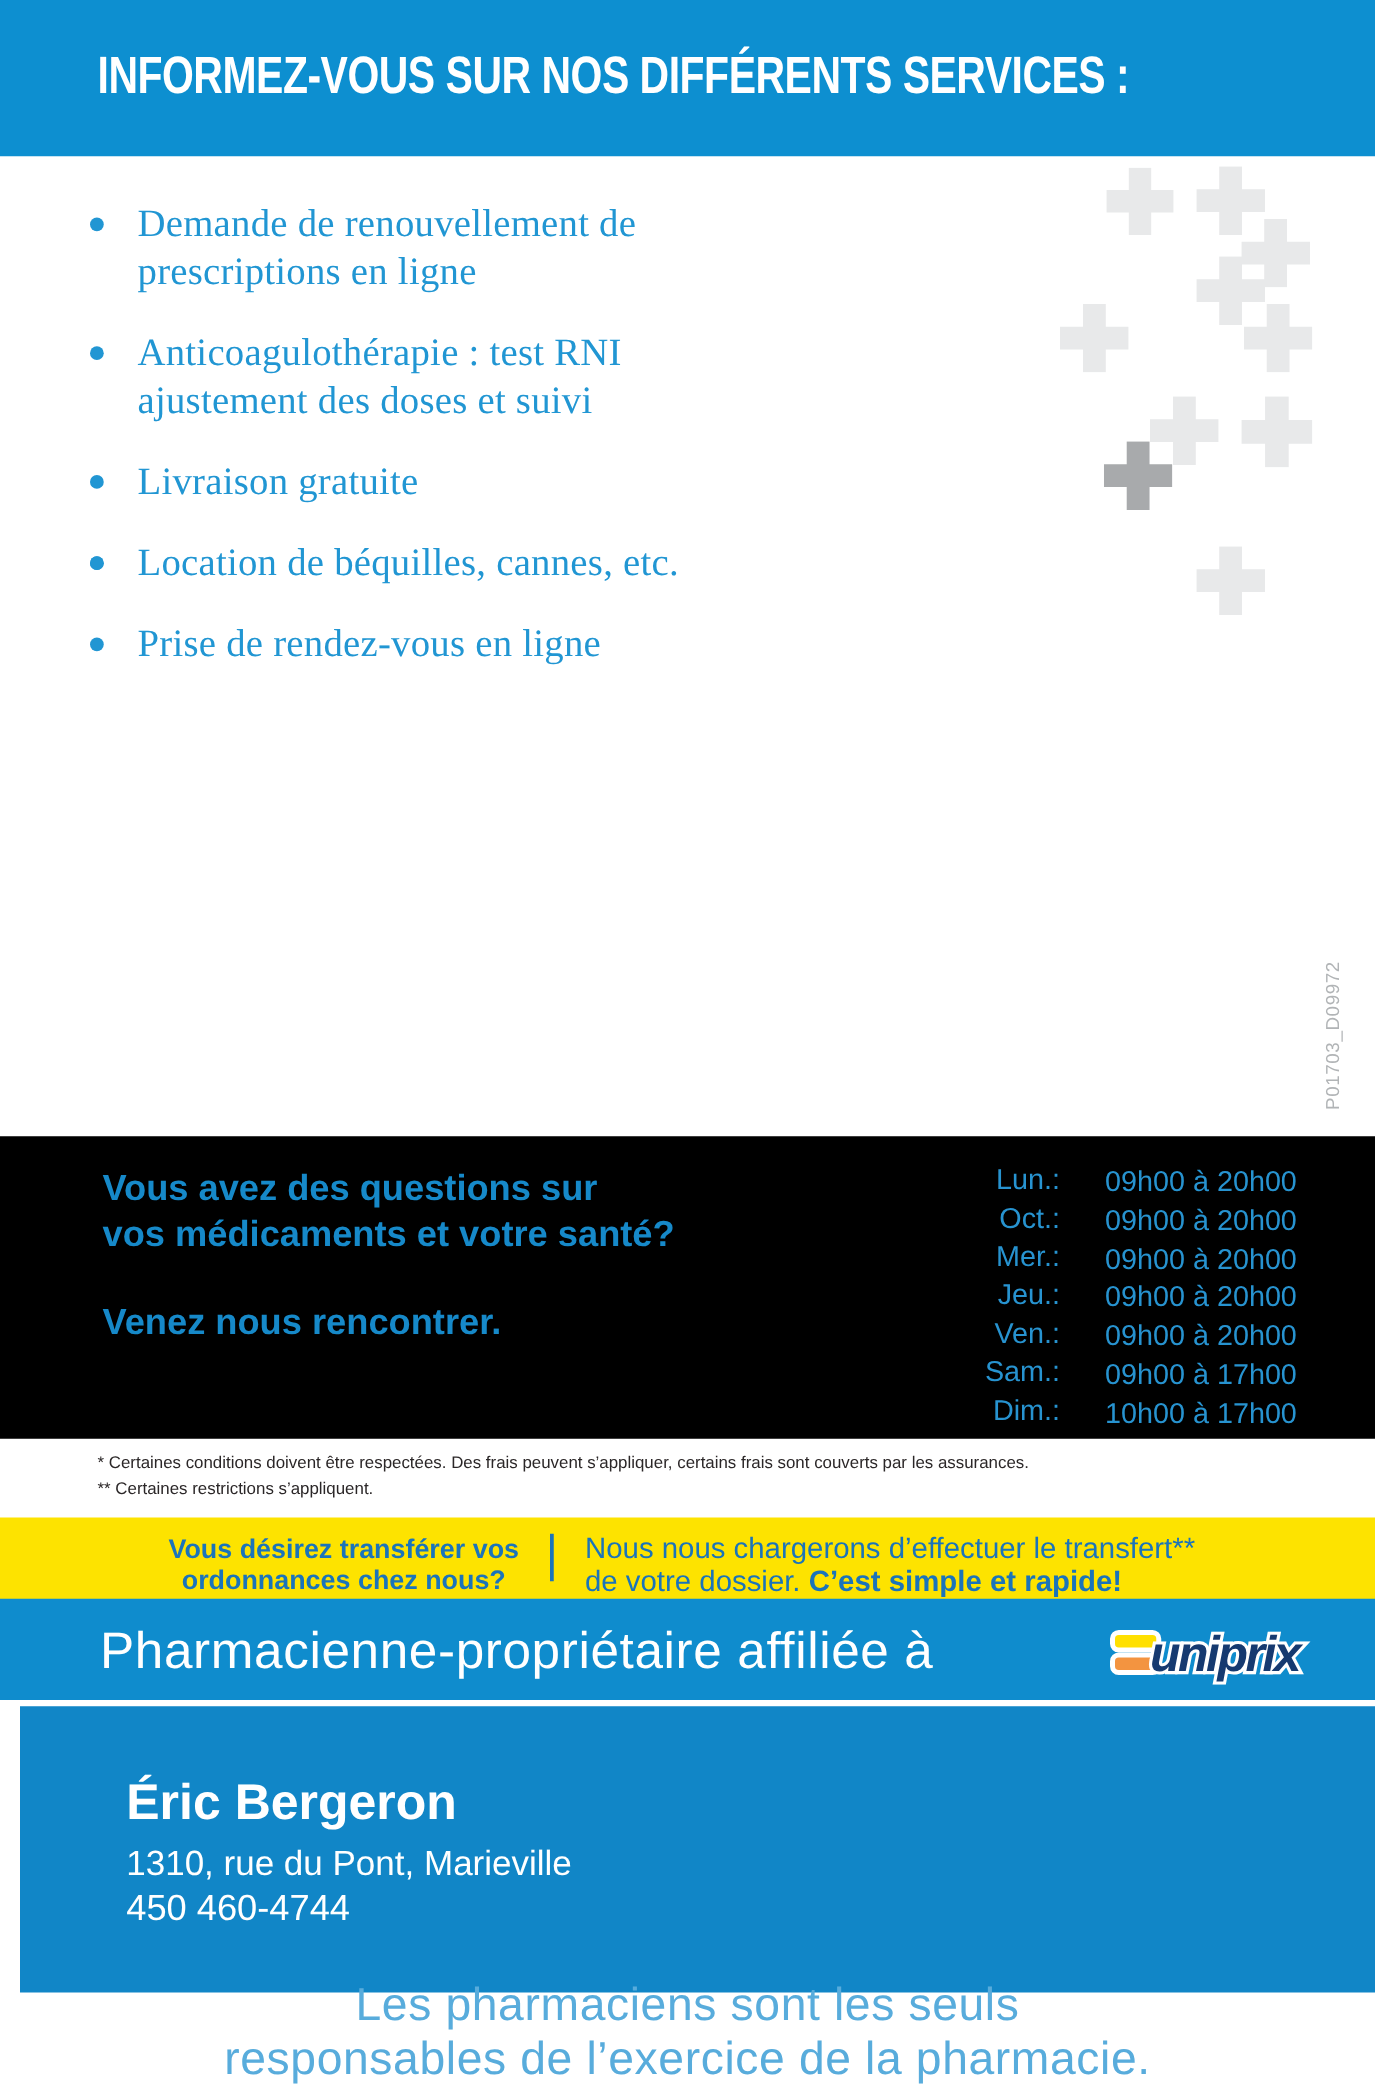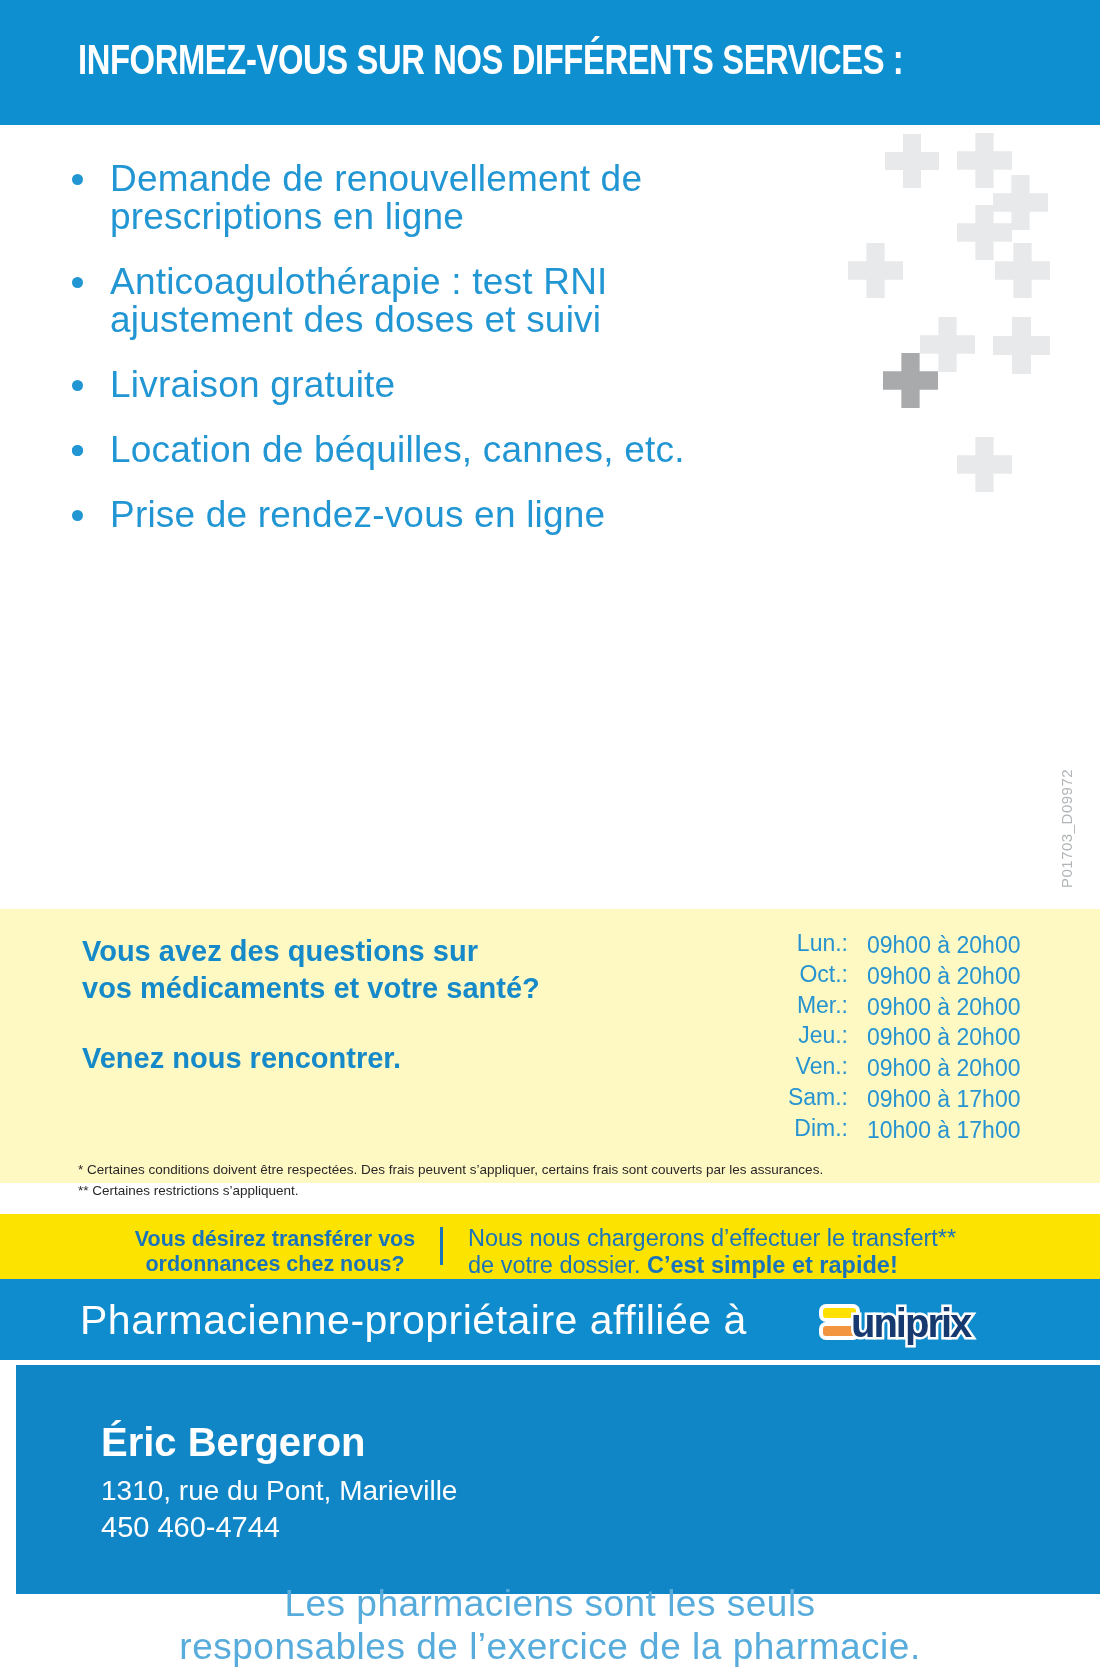--- a/index.html
+++ b/index.html
@@ -24,22 +24,23 @@
   
   .services{
     position:absolute;left:62px;top:160px;width:640px;
     list-style:none;margin:0;padding:0;
   }
   .services li{
     position:relative;
     padding-left:48px;
     margin-bottom:27px;
     color:#2196d3;
-    font-size:37px;line-height:38px;letter-spacing:0.2px;
-    white-space:pre-line;
+    font-size:31px;line-height:38px;letter-spacing:0.2px;
+    white-space:pre-line;
+    font-family:Liberation Serif, serif;
   }
   .bullet-dot{
     position:absolute;left:10px;top:14px;
     width:11px;height:11px;border-radius:50%;
     background:#2196d3;
   }
   
   .cross{
     position:absolute;
     clip-path:polygon(33.4% 0,66.6% 0,66.6% 33.4%,100% 33.4%,100% 66.6%,66.6% 66.6%,66.6% 100%,33.4% 100%,33.4% 66.6%,0 66.6%,0 33.4%,33.4% 33.4%);
@@ -47,40 +48,40 @@
   .cross.light{background:#e8e9ea;}
   .cross.dark{background:#a8aaac;}
   
   .print-code{
     position:absolute;left:1058px;top:760px;height:128px;
     writing-mode:vertical-rl;transform:rotate(180deg);
     color:#b1b4b6;font-size:15px;letter-spacing:0.5px;
   }
   
   .info-band{
-    position:absolute;left:0;top:909px;width:1100px;height:274px;
-    background:#fef9c3;
+    position:absolute;left:0;top:909px;width:1100px;height:242px;
+    background:#000000;
   }
   .questions-heading{
     position:absolute;left:82px;top:24px;
     color:#1689c9;font-size:29px;font-weight:bold;line-height:37px;
     white-space:pre-line;
   }
   .meet-us-heading{
     position:absolute;left:82px;top:131px;
     color:#1689c9;font-size:29px;font-weight:bold;line-height:37px;
   }
   .hours{position:absolute;left:745px;top:21px;}
   .hours-row{display:flex;height:30.8px;align-items:flex-start;}
   .hours-day{
     width:103px;text-align:right;
     color:#2793d0;font-size:23px;
   }
   .hours-time{
-    margin-left:19px;position:relative;top:2px;
+    margin-left:36px;position:relative;top:2px;
     color:#2793d0;font-size:23px;white-space:nowrap;
   }
   
   .disclaimers{
     position:absolute;left:78px;top:1160px;
     color:#2b2728;font-size:13.5px;line-height:20.5px;
   }
   
   .transfer-band{
     position:absolute;left:0;top:1214px;width:1100px;height:74px;
@@ -104,21 +105,21 @@
   
   .affiliation-band{
     position:absolute;left:0;top:1279px;width:1100px;height:81px;
     background:#0f8ccd;
     padding-left:44px;
   }
   .affiliation-label{
     position:absolute;left:80px;top:18px;
     color:#ffffff;font-size:41px;font-weight:normal;letter-spacing:0.5px;
   }
-  .uniprix-logo{position:absolute;left:817px;top:15px;}
+  .uniprix-logo{position:absolute;left:886px;top:15px;font-style:italic;}
   
   .owner-band{
     position:absolute;left:16px;top:1365px;width:1100px;height:229px;
     background:#1186c7;
   }
   .owner-name{
     position:absolute;left:85px;top:55px;
     color:#ffffff;font-size:40px;font-weight:bold;
   }
   .owner-address{

